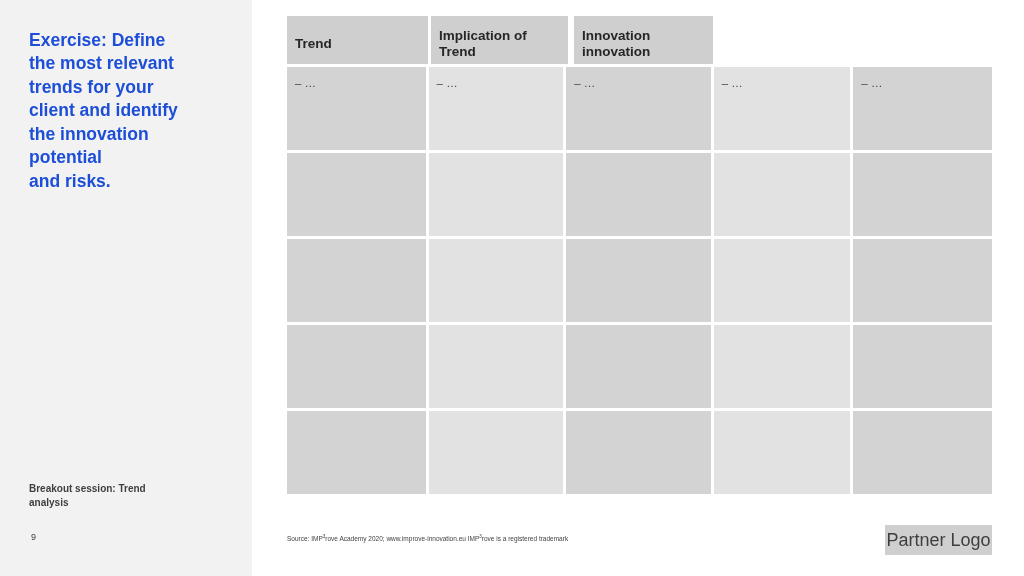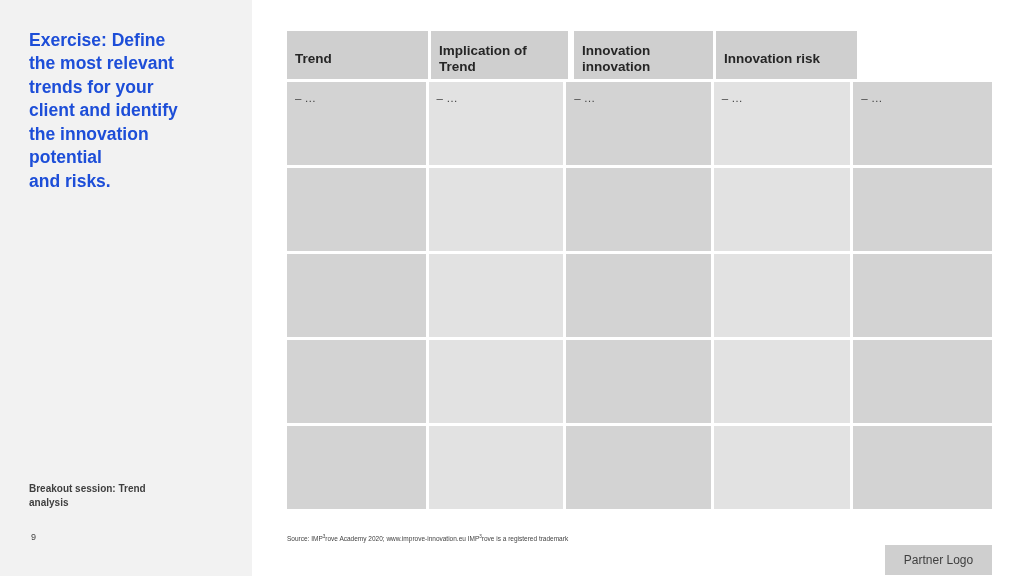--- a/index.html
+++ b/index.html
@@ -76,21 +76,21 @@
     font-weight: bold;
   }
   .logo .logo-light {
     color: #8a8a8a;
     font-weight: normal;
   }
   
   .table {
     position: absolute;
     left: 287px;
-    top: 31px;
+    top: 16px;
     width: 705px;
   }
   .row {
     display: flex;
     width: 705px;
   }
   .cell {
     box-sizing: border-box;
     position: relative;
   }
@@ -145,23 +145,22 @@
   .partner-logo {
     position: absolute;
     left: 885px;
     top: 525px;
     width: 107px;
     height: 30px;
     background: #cfcfcf;
     display: flex;
     align-items: center;
     justify-content: center;
-    font-size: 12px;
-    color: #3f3f3f;
-    margin-top: 20px;
+    font-size: 18px;
+    color: #3f3f3f;
   }
 </style>
 </head>
 <body>
 
 <div class="slide">
 
   <div class="left-panel"></div>
 
   <div class="title">Exercise: Define
@@ -189,23 +188,20 @@
         <span class="header-text">Implication of
 Trend</span>
       </div>
       <div class="gap"></div>
       <div class="gap"></div>
       <div class="cell c3 center-v">
         <span class="header-text">Innovation
 innovation</span>
       </div>
       <div class="gap"></div>
-      <div class="cell c4 center-v">
-        <span class="header-text">Innovation risk</span>
-      </div>
     </div>
 
     <div class="row-sep"></div>
 
     <div class="row body-row">
       <div class="cell c0 shade-a">
         <span class="bullet">–  …</span>
       </div>
       <div class="gap"></div>
       <div class="cell c1 shade-b">

